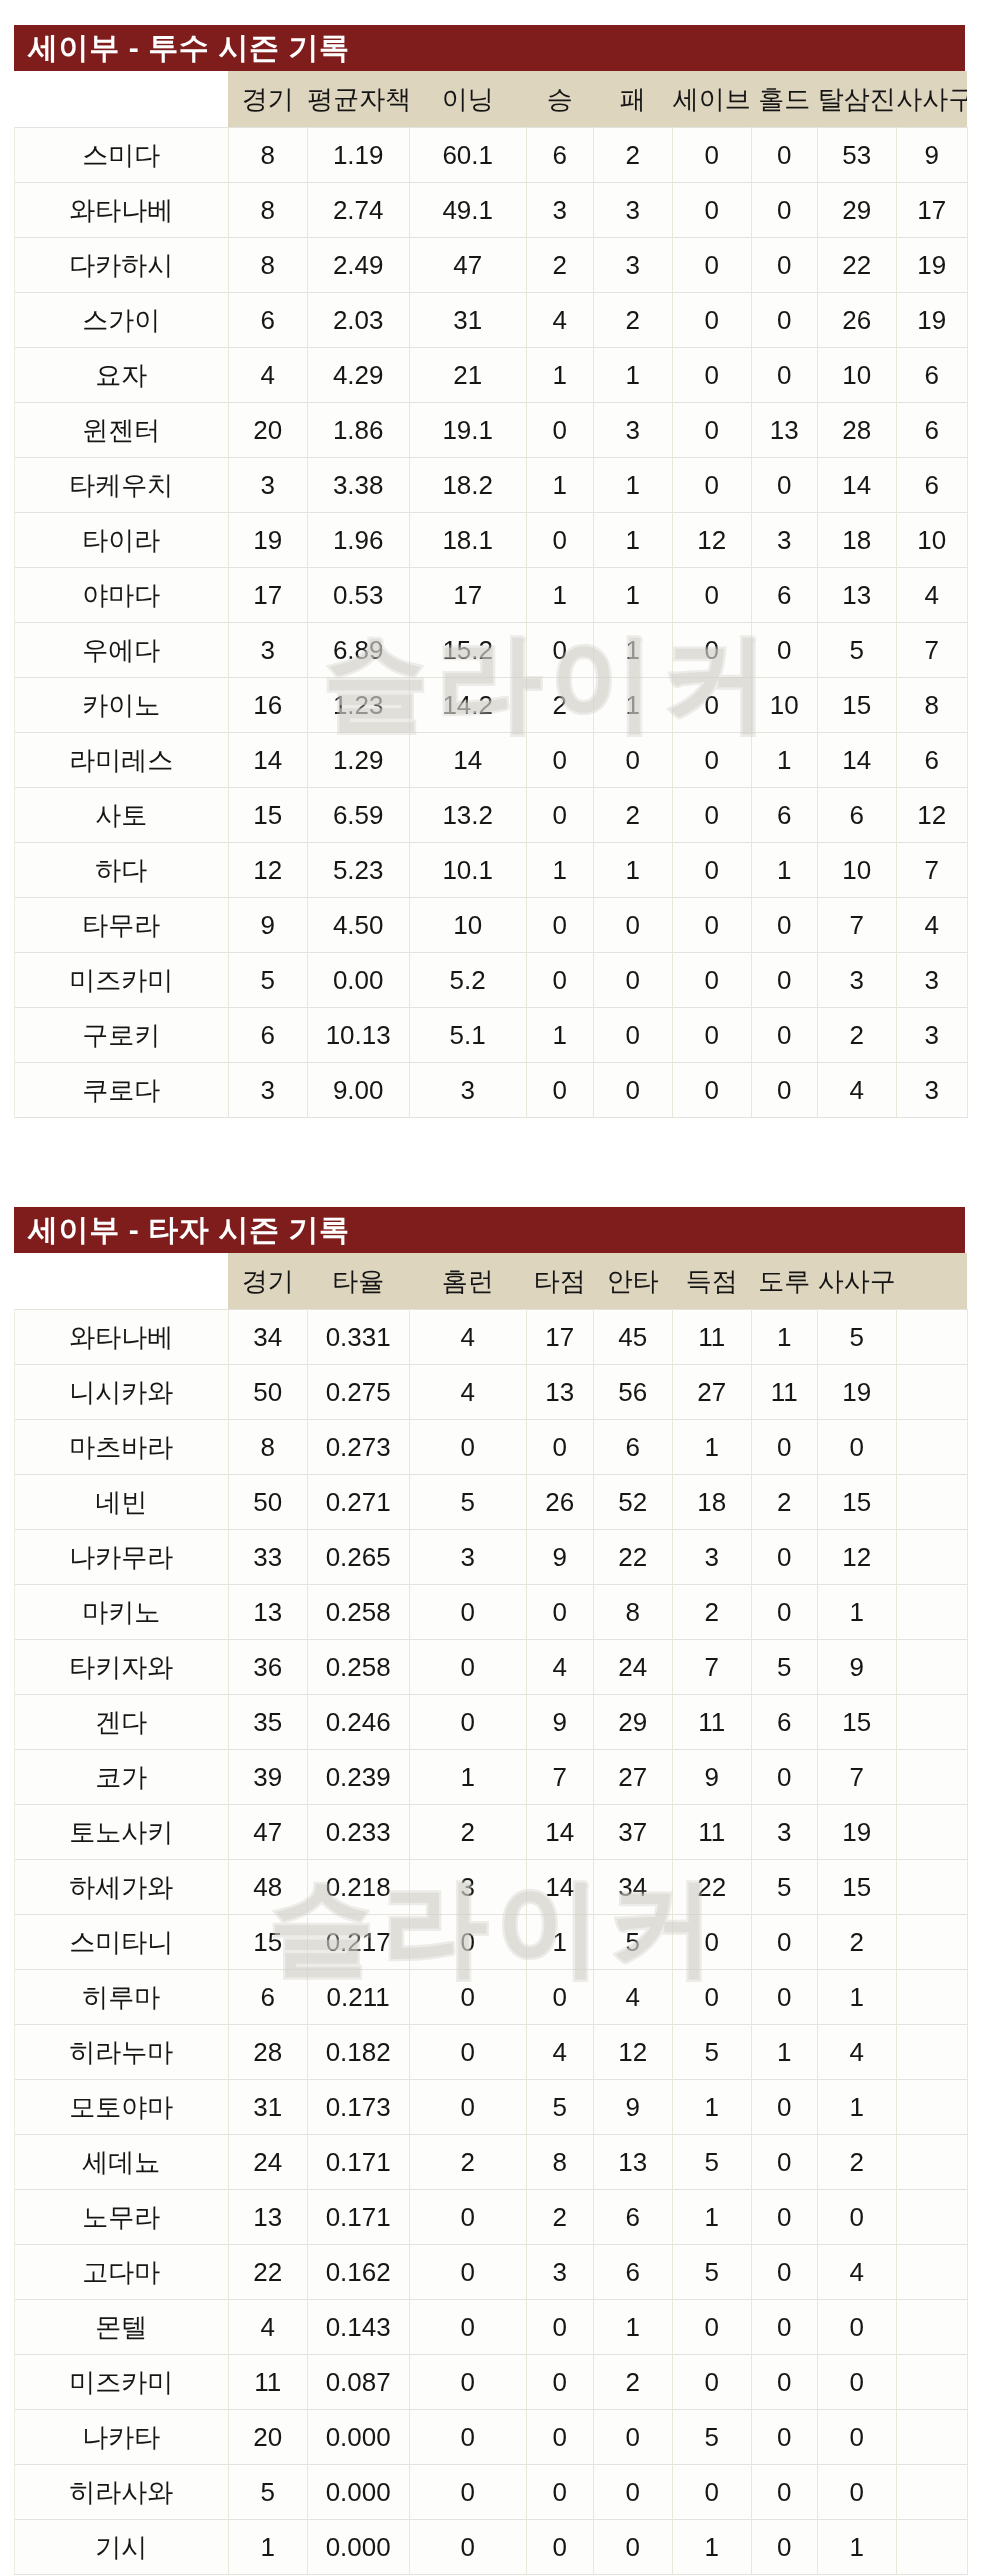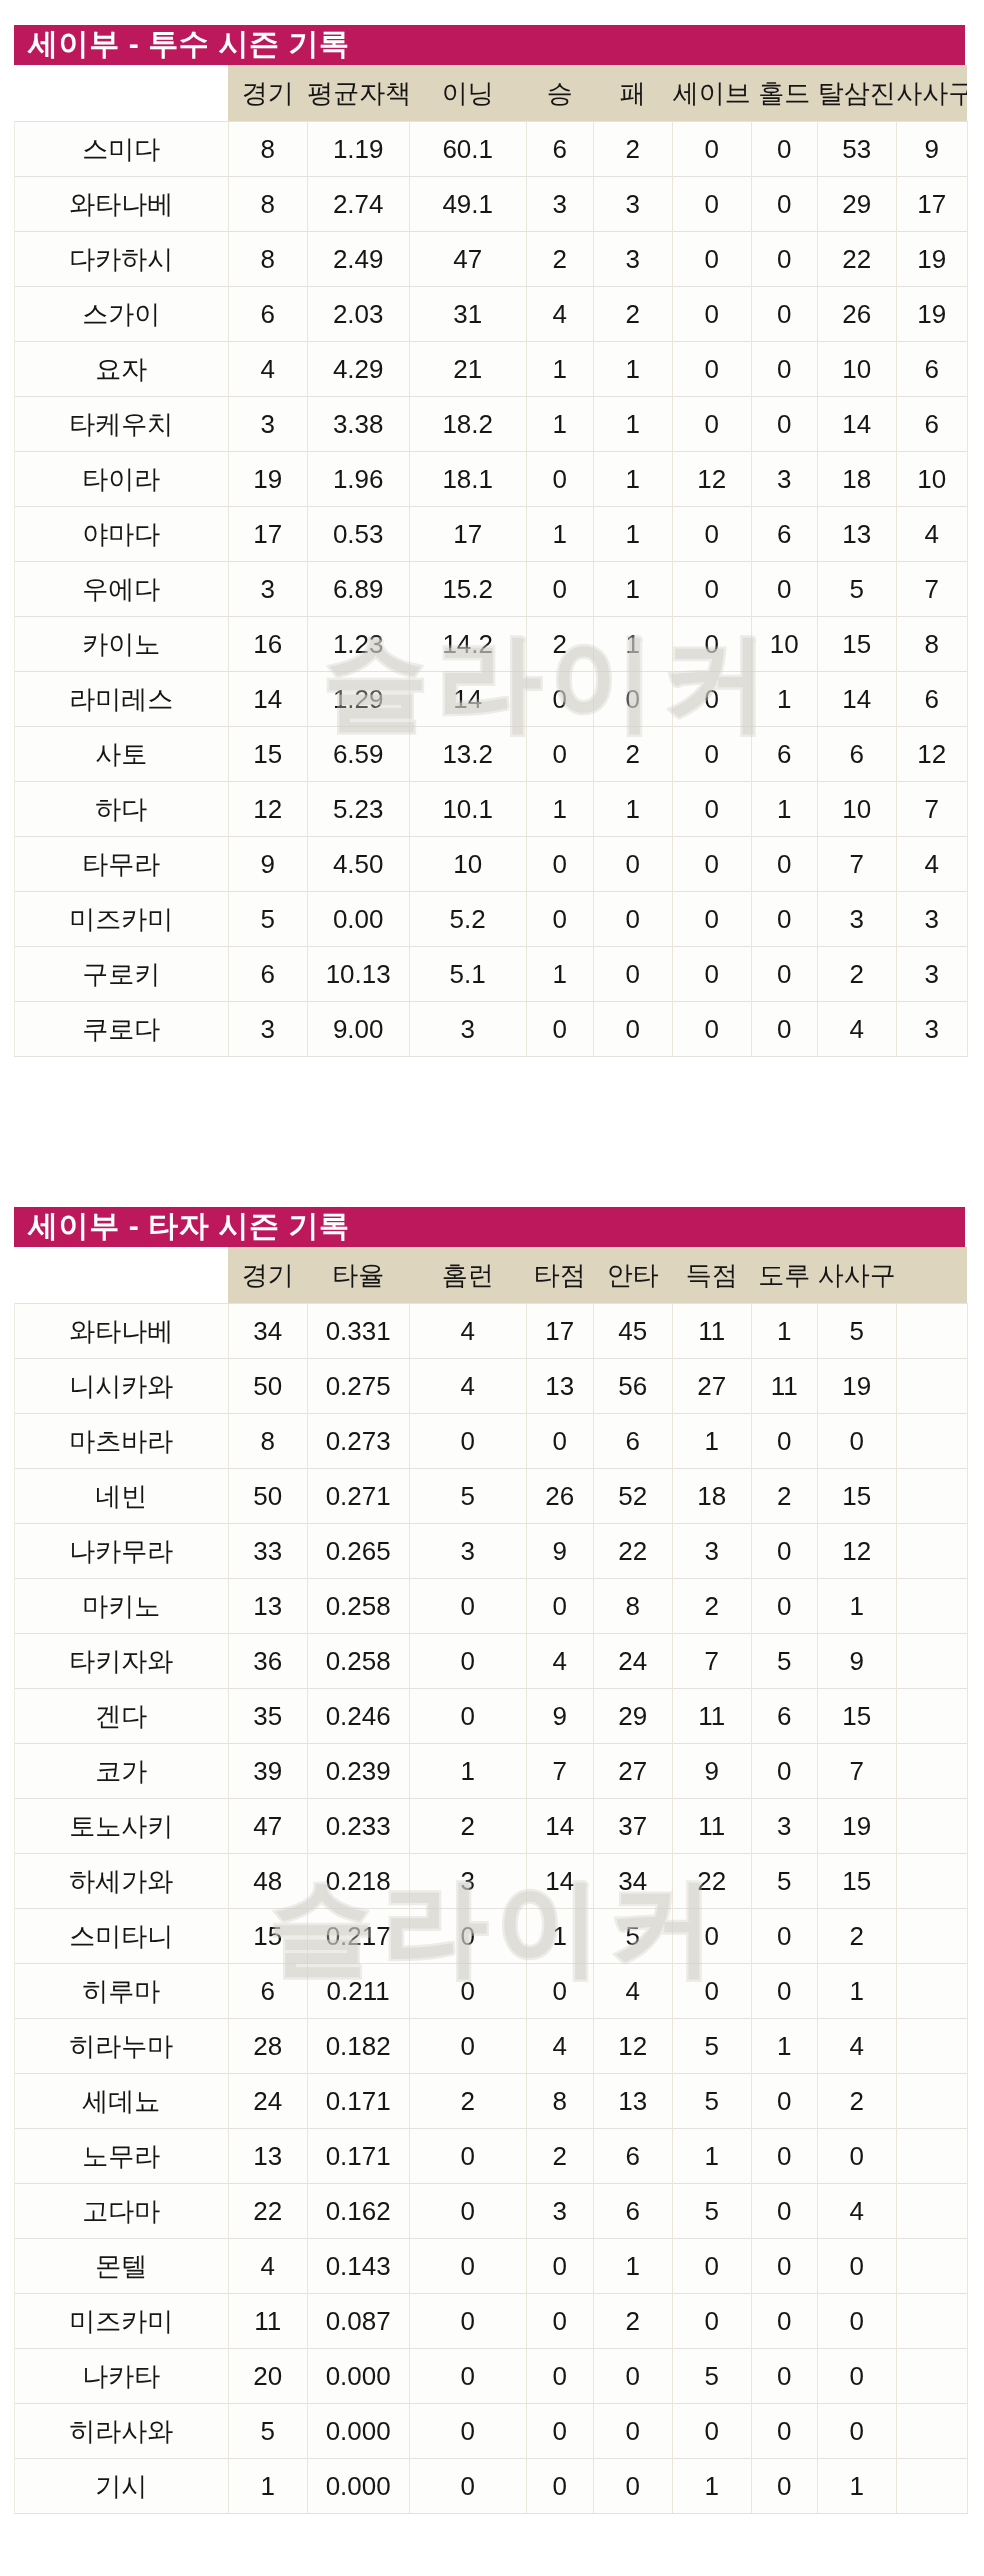--- a/index.html
+++ b/index.html
@@ -5,22 +5,22 @@
   html,body{margin:0;padding:0;}
   body{
     width:984px;height:2576px;position:relative;overflow:hidden;
     background:#ffffff;color:#1b1b1b;
     font-family:"Liberation Sans","DejaVu Sans",sans-serif;
   }
   .tbl-section{position:absolute;left:13.7px;width:951px;}
   #pitcher-section{top:25px;}
   #batter-section{top:1207px;}
   .banner{
-    height:40px;background:#be185d;color:#ffffff;
-    display:flex;align-items:flex-end;box-sizing:border-box;
+    height:46px;background:#7f1d1d;color:#ffffff;
+    display:flex;align-items:center;box-sizing:border-box;
     padding-left:14.3px;font-size:30px;font-weight:700;letter-spacing:0.6px;
   }
   table{
     border-collapse:collapse;table-layout:fixed;width:951px;
     background:#fdfdfb;
     border-radius:10px;
   }
   th,td{
     text-align:center;vertical-align:middle;padding:0;overflow:hidden;
     white-space:nowrap;
@@ -136,20 +136,32 @@
             <td>4.29</td>
             <td>21</td>
             <td>1</td>
             <td>1</td>
             <td>0</td>
             <td>0</td>
             <td>10</td>
             <td>6</td>
           </tr>
           <tr>
+            <td>윈젠터</td>
+            <td>20</td>
+            <td>1.86</td>
+            <td>19.1</td>
+            <td>0</td>
+            <td>3</td>
+            <td>0</td>
+            <td>13</td>
+            <td>28</td>
+            <td>6</td>
+          </tr>
+          <tr>
             <td>타케우치</td>
             <td>3</td>
             <td>3.38</td>
             <td>18.2</td>
             <td>1</td>
             <td>1</td>
             <td>0</td>
             <td>0</td>
             <td>14</td>
             <td>6</td>
@@ -486,20 +498,32 @@
             <td>0.182</td>
             <td>0</td>
             <td>4</td>
             <td>12</td>
             <td>5</td>
             <td>1</td>
             <td>4</td>
             <td></td>
           </tr>
           <tr>
+            <td>모토야마</td>
+            <td>31</td>
+            <td>0.173</td>
+            <td>0</td>
+            <td>5</td>
+            <td>9</td>
+            <td>1</td>
+            <td>0</td>
+            <td>1</td>
+            <td></td>
+          </tr>
+          <tr>
             <td>세데뇨</td>
             <td>24</td>
             <td>0.171</td>
             <td>2</td>
             <td>8</td>
             <td>13</td>
             <td>5</td>
             <td>0</td>
             <td>2</td>
             <td></td>

